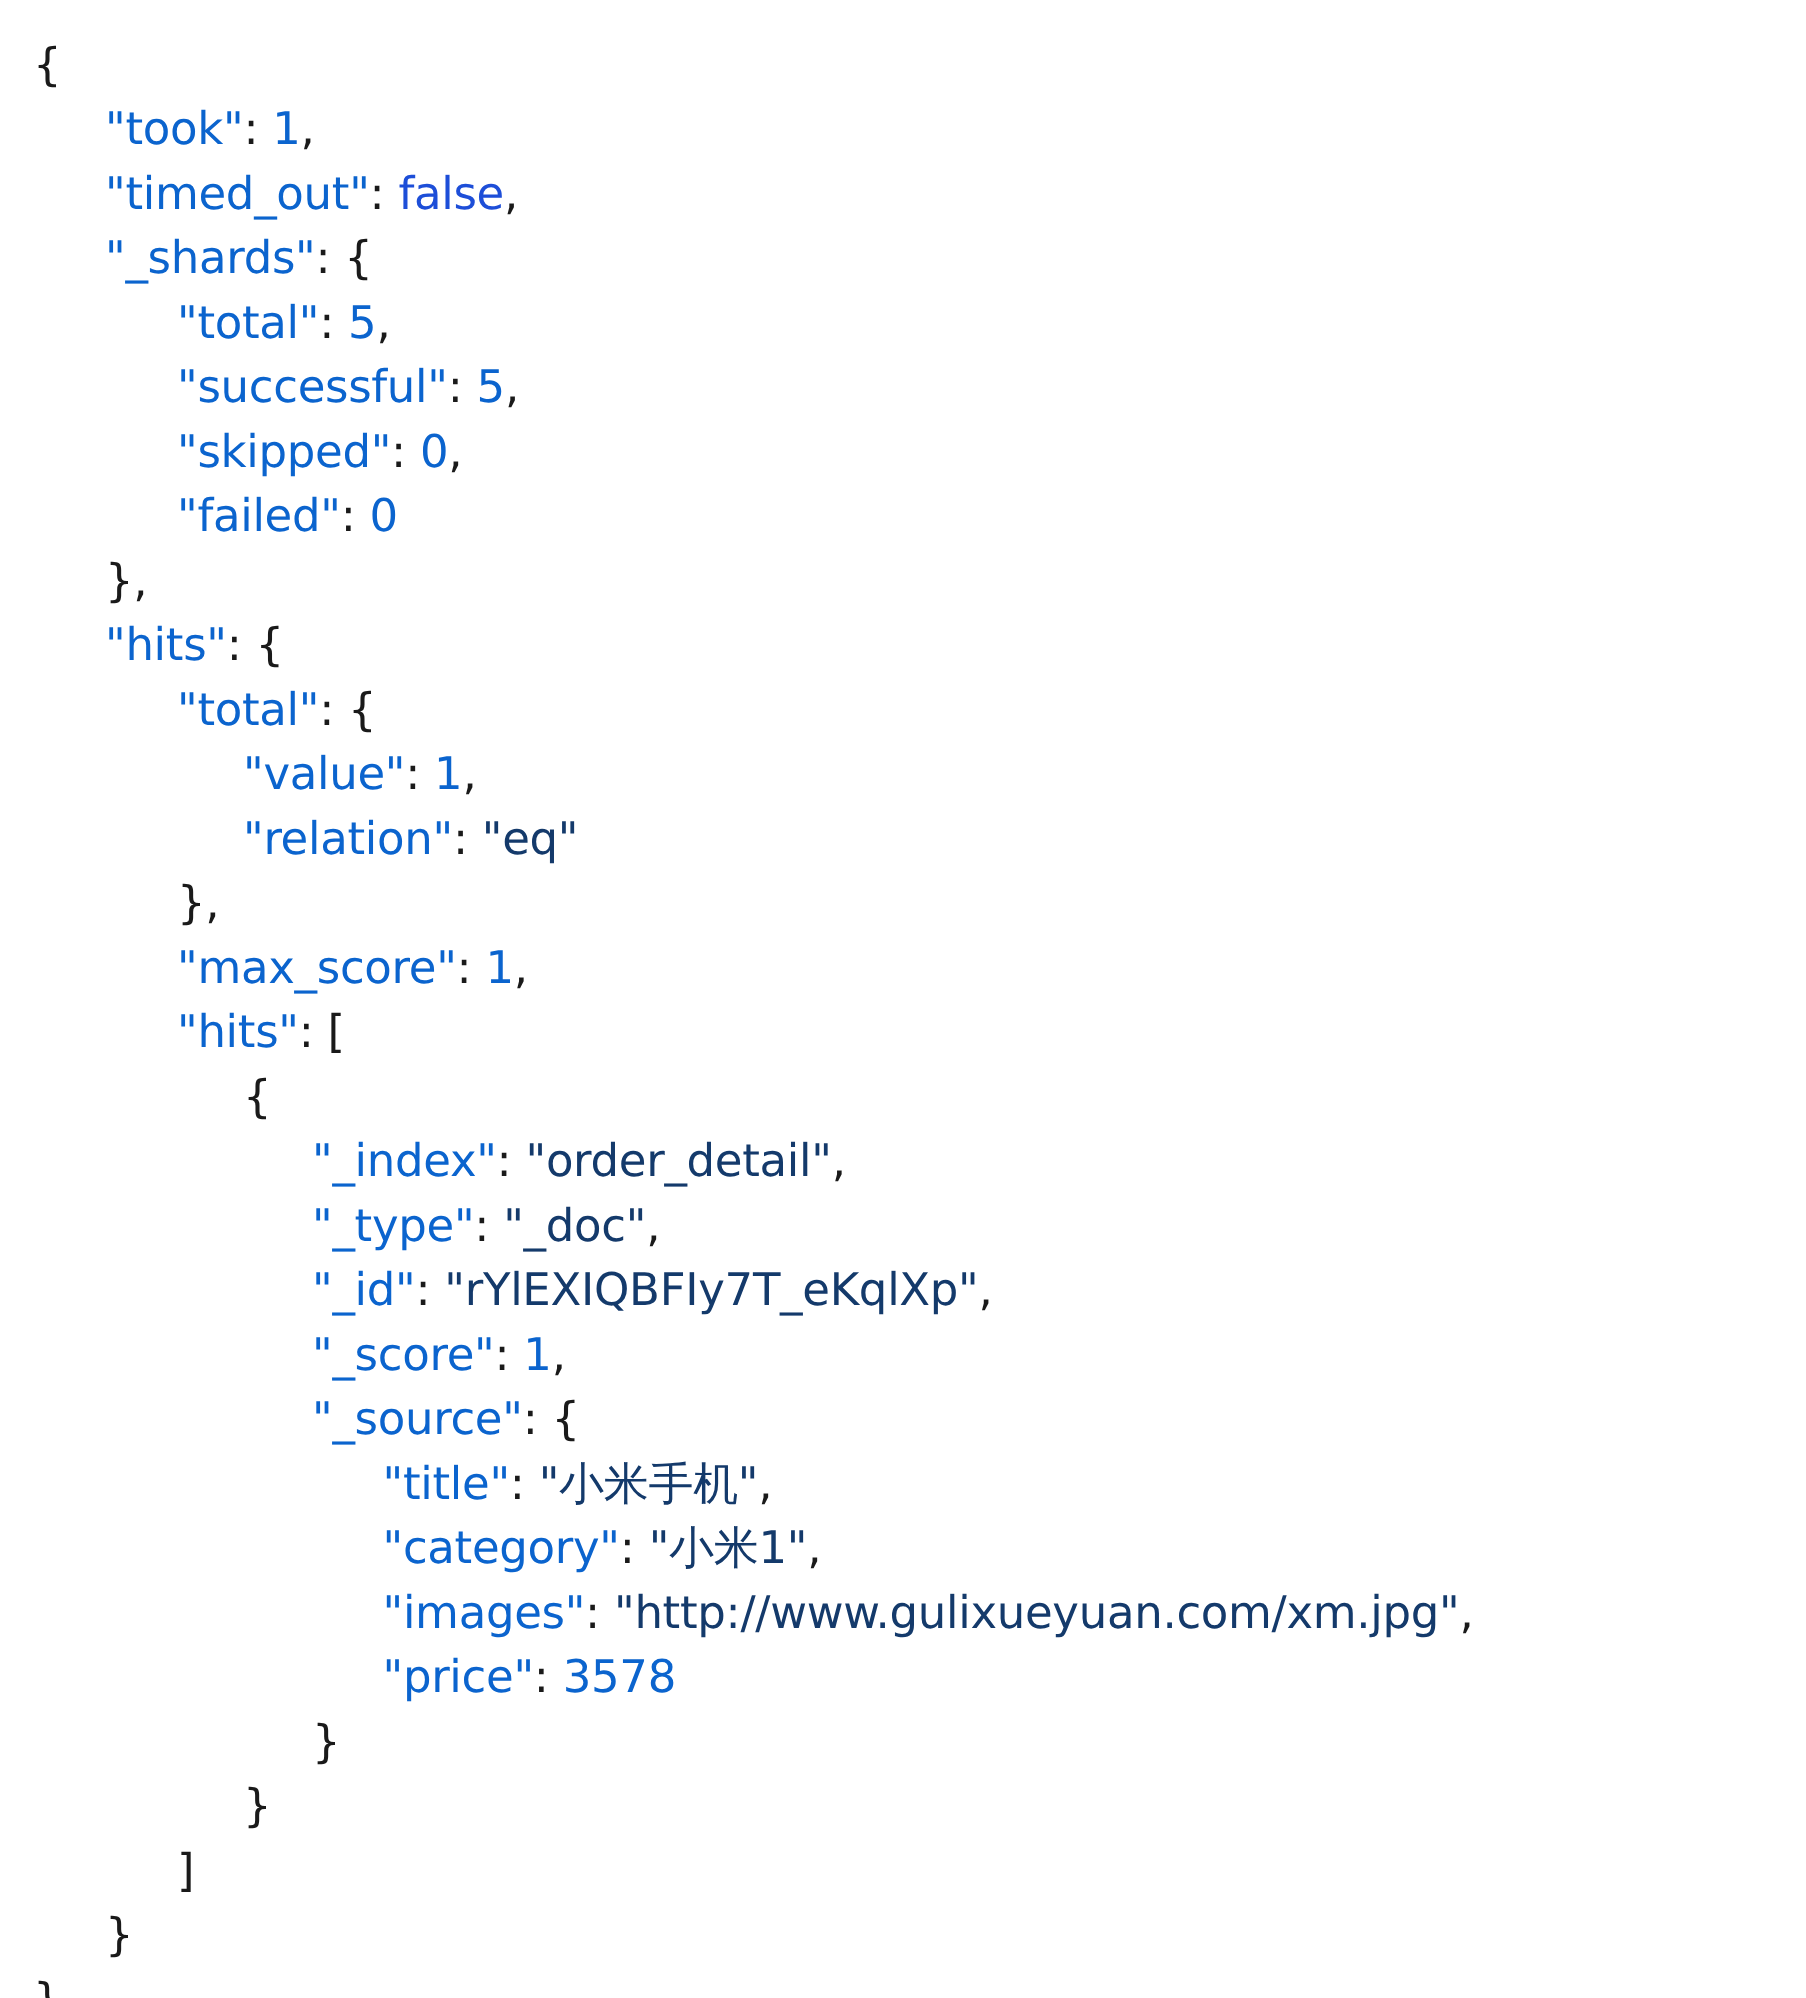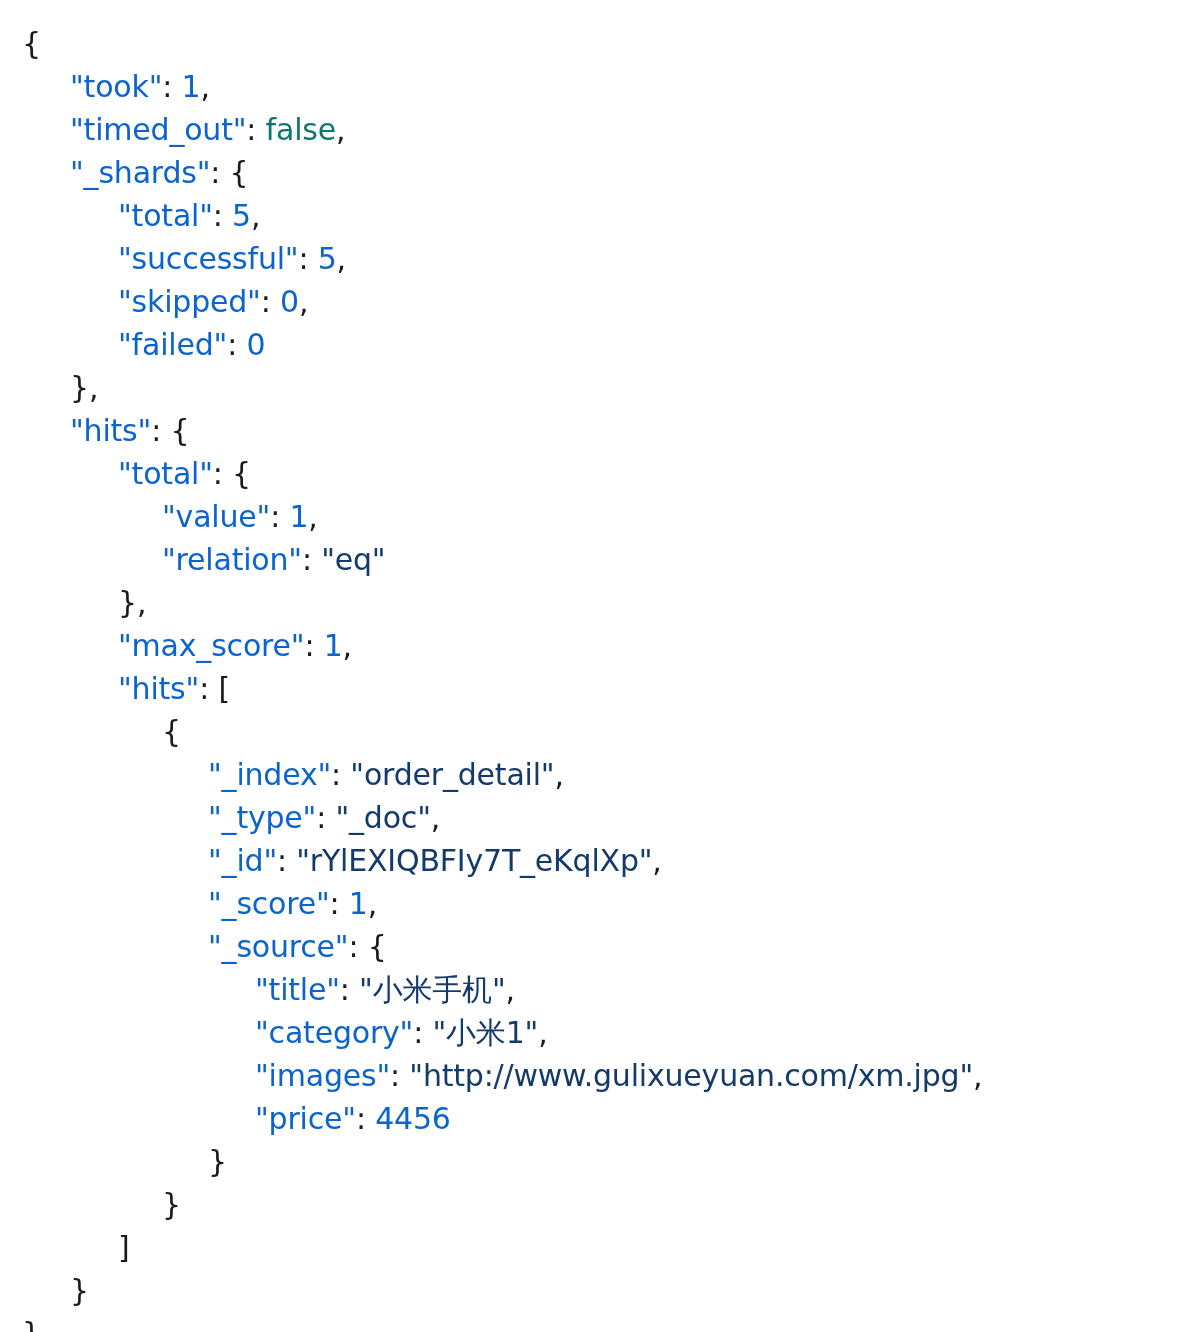--- a/index.html
+++ b/index.html
@@ -31,21 +31,21 @@
   .ind-0 { padding-left: 22px; }
   .ind-1 { padding-left: 70px; }
   .ind-2 { padding-left: 118px; }
   .ind-3 { padding-left: 162px; }
   .ind-4 { padding-left: 208px; }
   .ind-5 { padding-left: 255px; }
 
   .tok-key    { color: #0B64CE; }
   .tok-str    { color: #143A6B; }
   .tok-num    { color: #0B64CE; }
-  .tok-bool   { color: #0f766e; }
+  .tok-bool   { color: #1d4ed8; }
   .tok-punct  { color: #1A1A1A; }
   .tok-brace  { color: #1A1A1A; }
 </style>
 </head>
 <body>
 
 <div id="json-viewer">
     <div class="json-line ind-0"><span class="tok-brace">{</span></div>
     <div class="json-line ind-1"><span class="tok-key">"took"</span><span class="tok-punct">: </span><span class="tok-num">1</span><span class="tok-punct">,</span></div>
     <div class="json-line ind-1"><span class="tok-key">"timed_out"</span><span class="tok-punct">: </span><span class="tok-bool">false</span><span class="tok-punct">,</span></div>
@@ -64,19 +64,19 @@
     <div class="json-line ind-2"><span class="tok-key">"hits"</span><span class="tok-punct">: </span><span class="tok-brace">[</span></div>
     <div class="json-line ind-3"><span class="tok-brace">{</span></div>
     <div class="json-line ind-4"><span class="tok-key">"_index"</span><span class="tok-punct">: </span><span class="tok-str">"order_detail"</span><span class="tok-punct">,</span></div>
     <div class="json-line ind-4"><span class="tok-key">"_type"</span><span class="tok-punct">: </span><span class="tok-str">"_doc"</span><span class="tok-punct">,</span></div>
     <div class="json-line ind-4"><span class="tok-key">"_id"</span><span class="tok-punct">: </span><span class="tok-str">"rYlEXIQBFIy7T_eKqlXp"</span><span class="tok-punct">,</span></div>
     <div class="json-line ind-4"><span class="tok-key">"_score"</span><span class="tok-punct">: </span><span class="tok-num">1</span><span class="tok-punct">,</span></div>
     <div class="json-line ind-4"><span class="tok-key">"_source"</span><span class="tok-punct">: </span><span class="tok-brace">{</span></div>
     <div class="json-line ind-5"><span class="tok-key">"title"</span><span class="tok-punct">: </span><span class="tok-str">"小米手机"</span><span class="tok-punct">,</span></div>
     <div class="json-line ind-5"><span class="tok-key">"category"</span><span class="tok-punct">: </span><span class="tok-str">"小米1"</span><span class="tok-punct">,</span></div>
     <div class="json-line ind-5"><span class="tok-key">"images"</span><span class="tok-punct">: </span><span class="tok-str">"http://www.gulixueyuan.com/xm.jpg"</span><span class="tok-punct">,</span></div>
-    <div class="json-line ind-5"><span class="tok-key">"price"</span><span class="tok-punct">: </span><span class="tok-num">4456</span></div>
+    <div class="json-line ind-5"><span class="tok-key">"price"</span><span class="tok-punct">: </span><span class="tok-num">3578</span></div>
     <div class="json-line ind-4"><span class="tok-brace">}</span></div>
     <div class="json-line ind-3"><span class="tok-brace">}</span></div>
     <div class="json-line ind-2"><span class="tok-brace">]</span></div>
     <div class="json-line ind-1"><span class="tok-brace">}</span></div>
     <div class="json-line ind-0"><span class="tok-brace">}</span></div>
   </div>
 
 </body></html>

